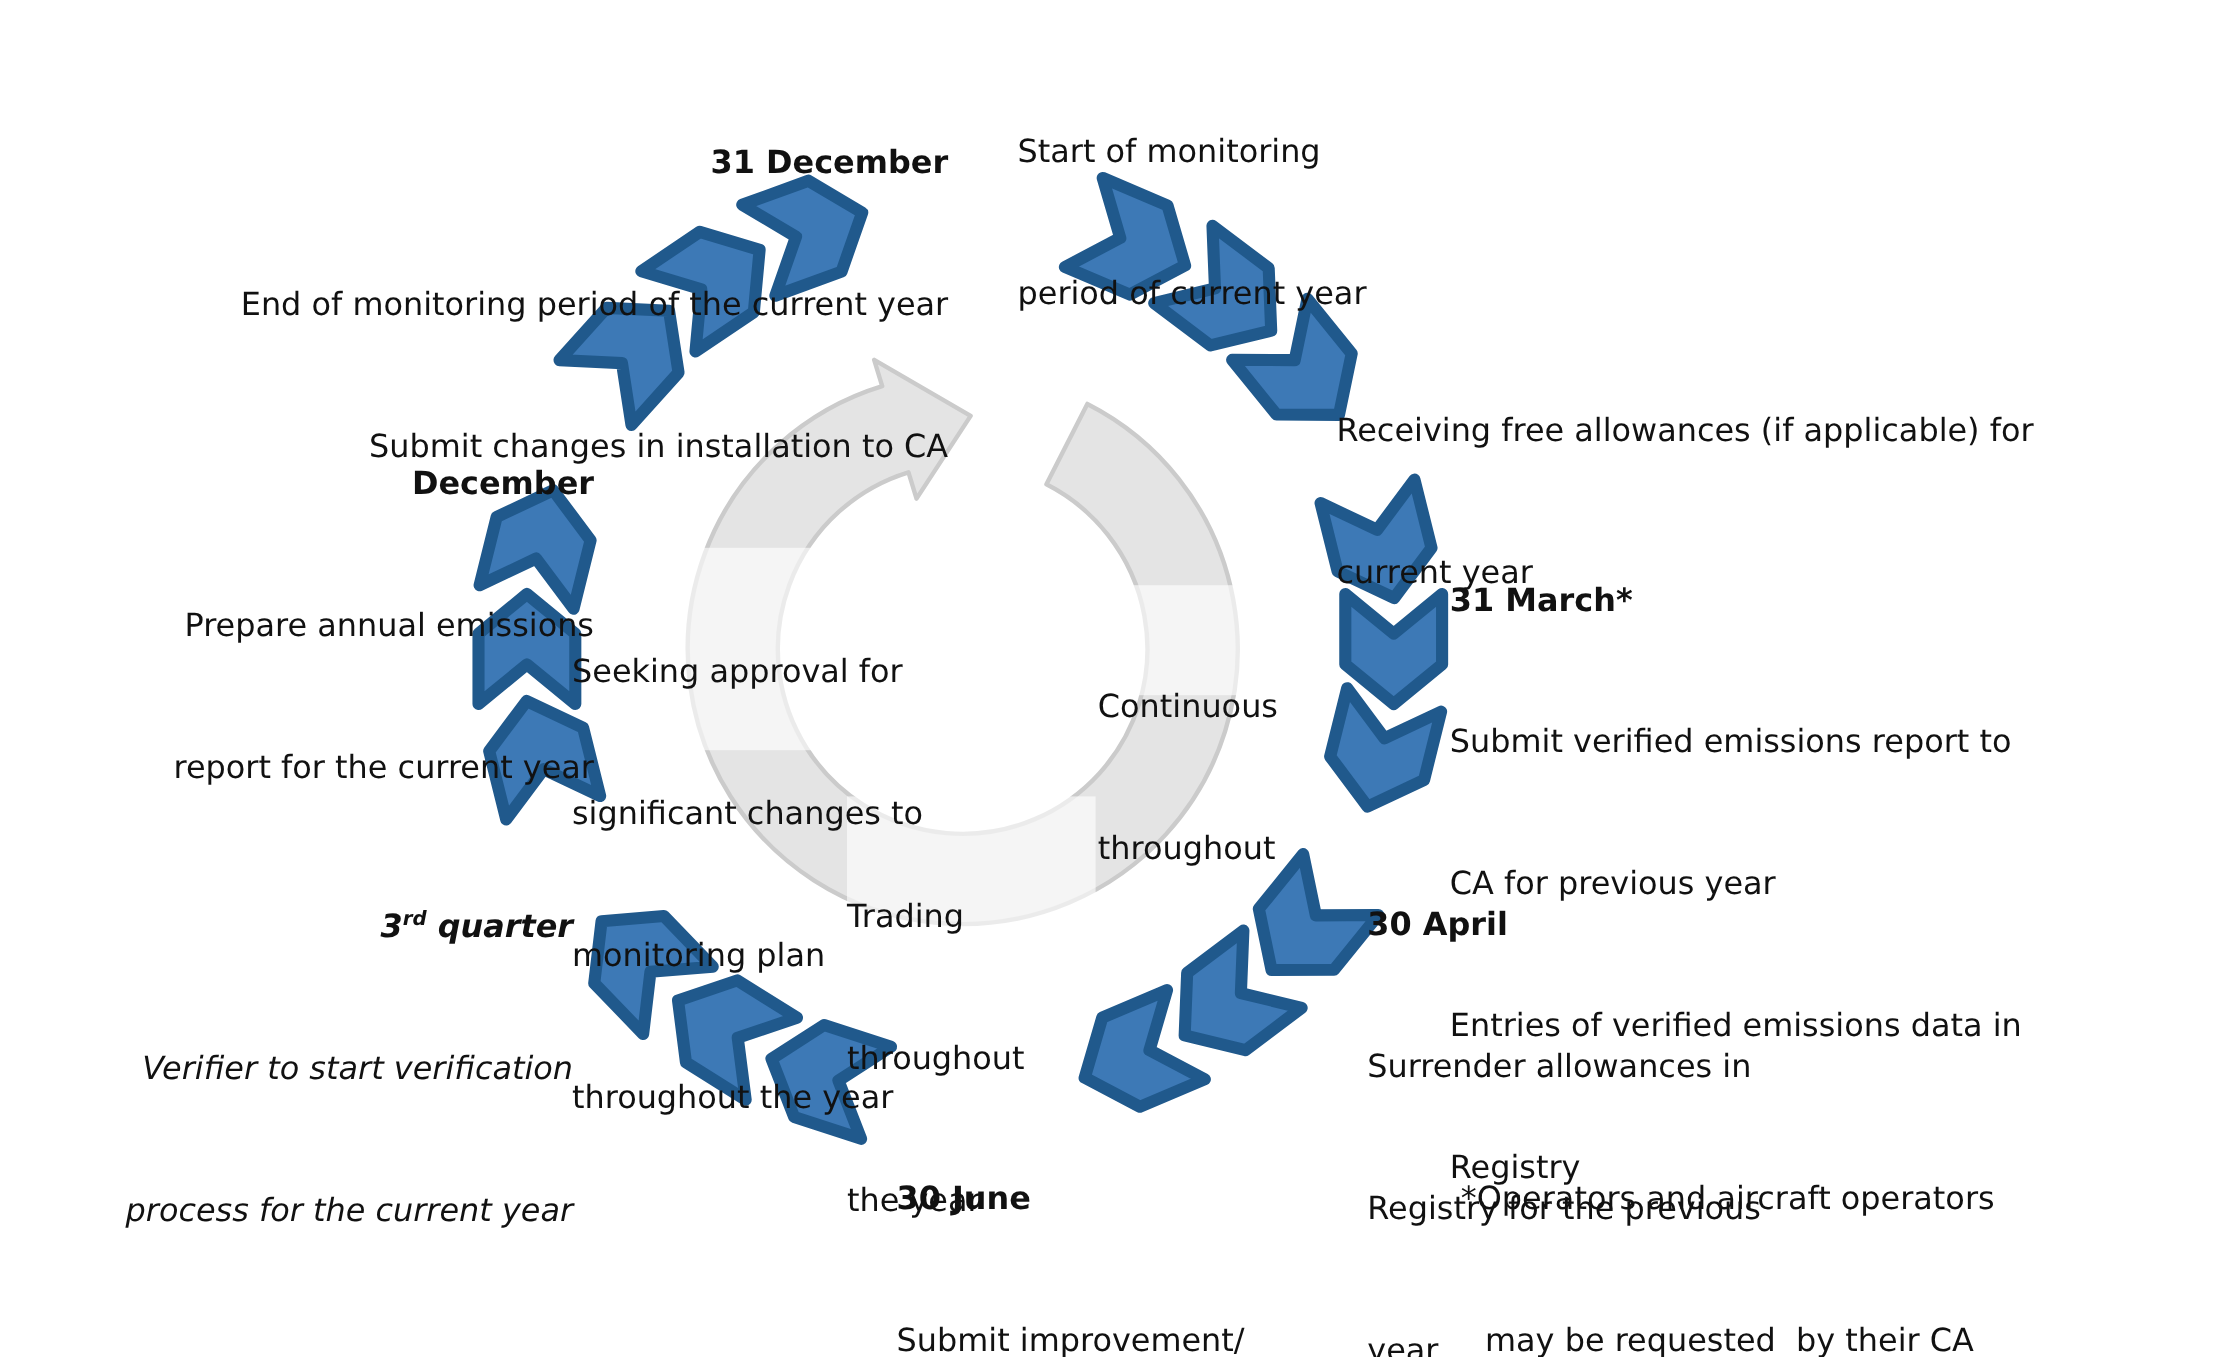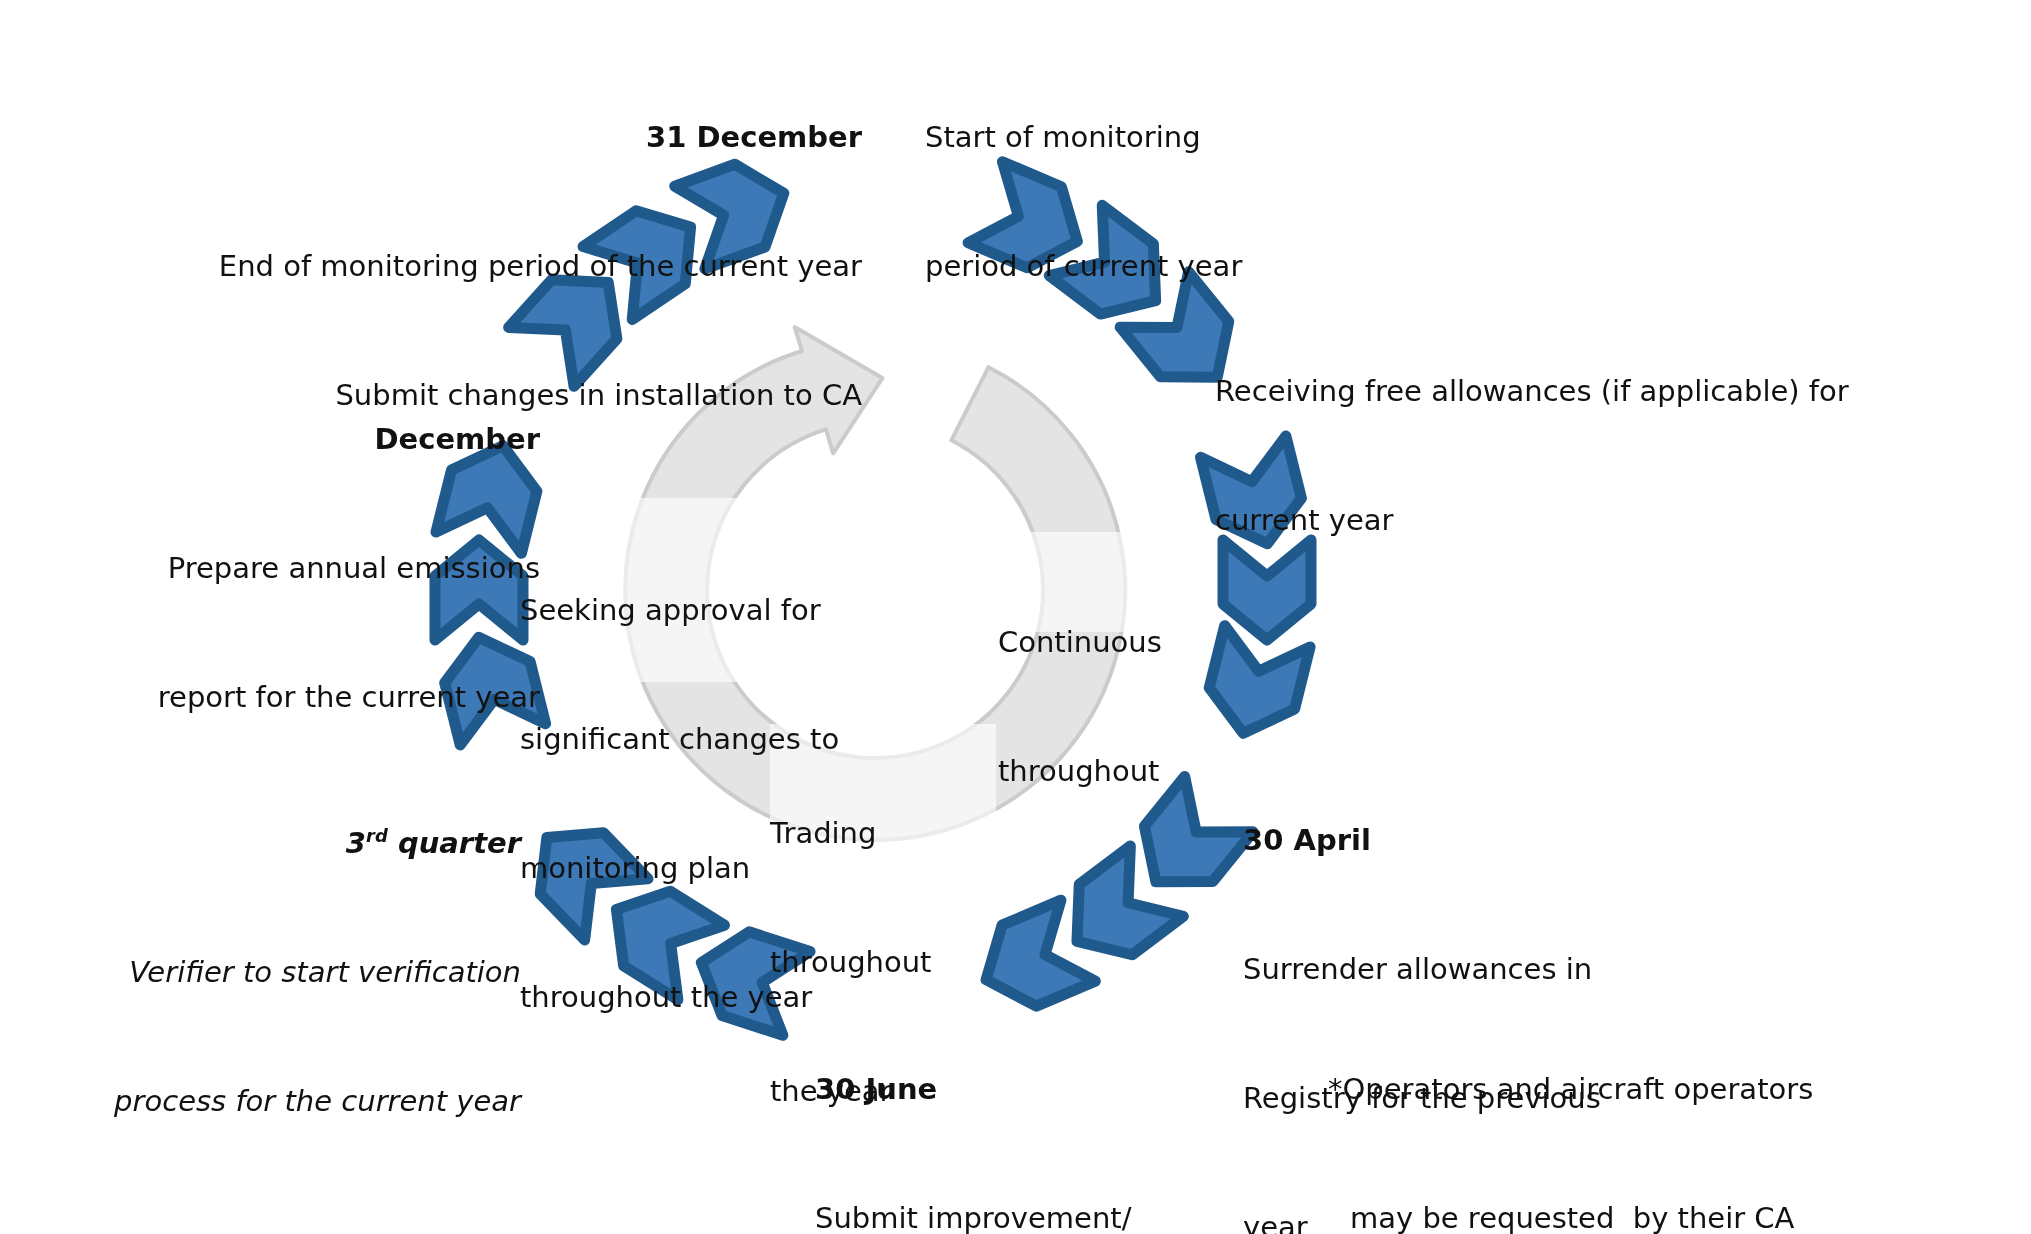--- a/index.html
+++ b/index.html
@@ -75,36 +75,43 @@
       <use class="chev" href="#chev" transform="translate(658.8 936.0) rotate(212)"></use>
       <use class="chev" href="#chev" transform="translate(581.6 873.4) rotate(226)"></use>
     </g>
     <g>
       <use class="chev" href="#chev" transform="translate(490.8 685.8) rotate(256)"></use>
       <use class="chev" href="#chev" transform="translate(479 590) rotate(270)"></use>
       <use class="chev" href="#chev" transform="translate(490.8 494.2) rotate(284)"></use>
     </g>
   </svg>
 
-  <div class="block align-right" style="left:60px;top:30px;width:802px;">
+  <div class="block align-right" style="left:60px;top:40px;width:802px;">
     <div class="title">31 December</div>
     <div class="line">End of monitoring period of the current year</div>
     <div class="line">Submit changes in installation to CA</div>
   </div>
 
   <div class="block" style="left:925px;top:30px;width:520px;">
     <div class="line">Start of monitoring</div>
     <div class="line">period of current year</div>
   </div>
 
   <div class="block" style="left:1215px;top:284px;width:760px;">
     <div class="line">Receiving free allowances (if applicable) for</div>
     <div class="line">current year</div>
   </div>
 
+  <div class="block" style="left:1318px;top:438px;width:660px;">
+    <div class="title">31 March*</div>
+    <div class="line">Submit verified emissions report to</div>
+    <div class="line">CA for previous year</div>
+    <div class="line">Entries of verified emissions data in</div>
+    <div class="line">Registry</div>
+  </div>
 
   <div class="block" style="left:1243px;top:733px;width:480px;">
     <div class="title">30 April</div>
     <div class="line">Surrender allowances in</div>
     <div class="line">Registry for the previous</div>
     <div class="line">year</div>
   </div>
 
   <div class="block" style="left:815px;top:982px;width:460px;">
     <div class="title">30 June</div>

